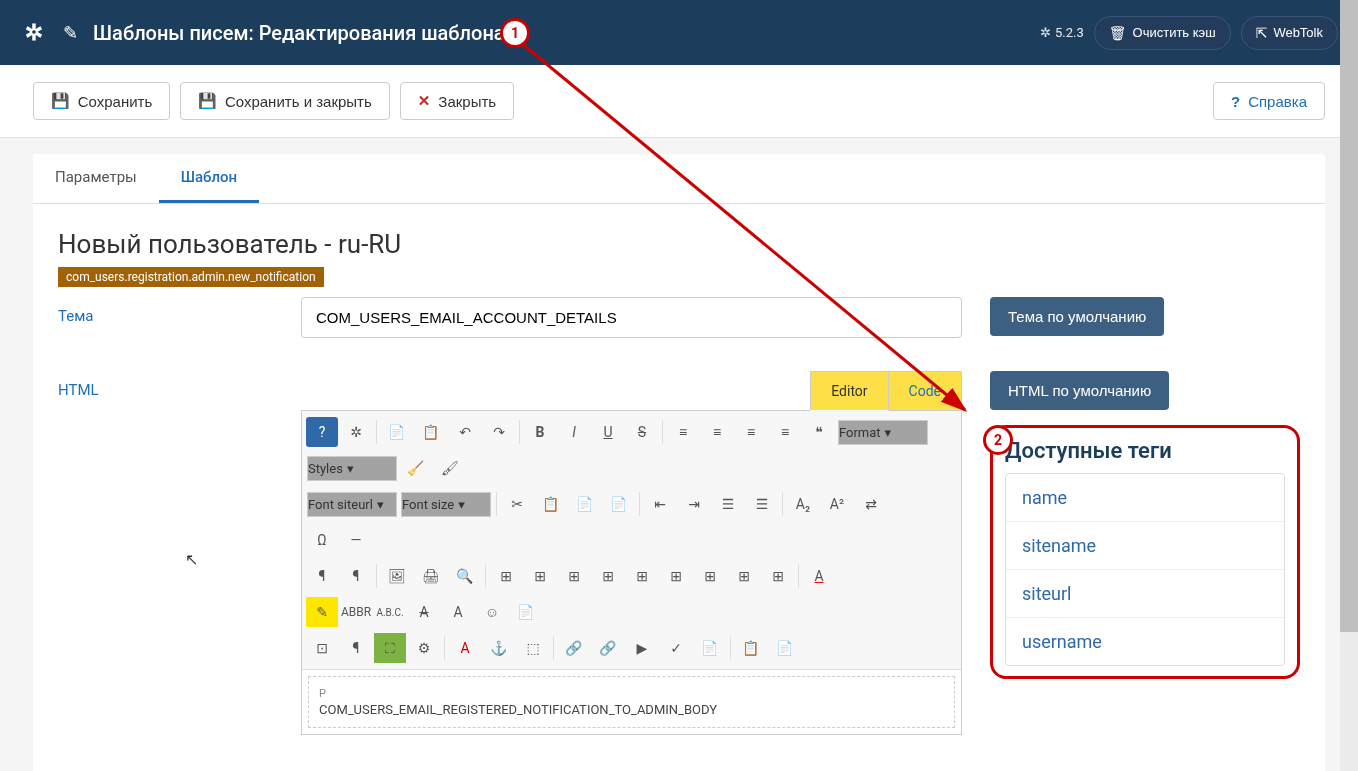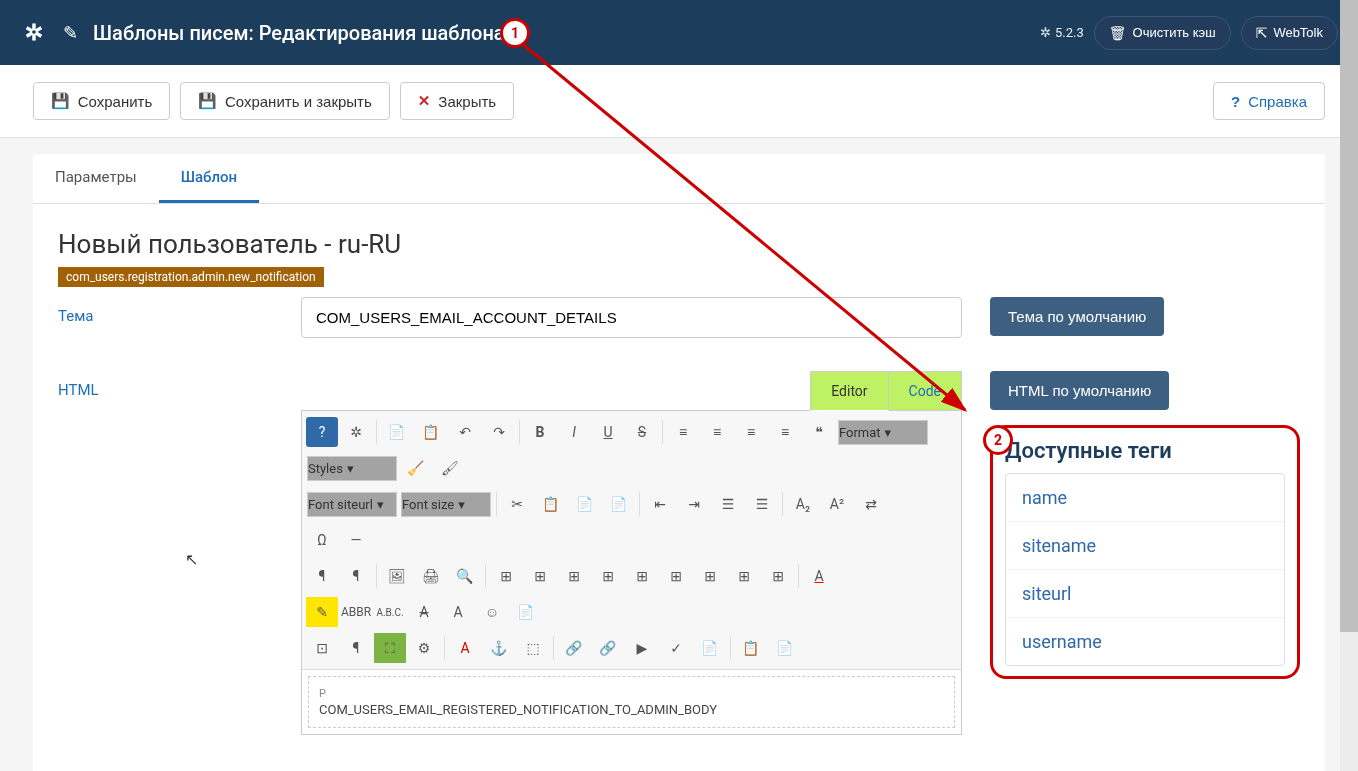--- a/index.html
+++ b/index.html
@@ -27,21 +27,21 @@
 .template-title{font-size:26px;font-weight:400;color:#333;margin-bottom:8px}
 .template-key{background:#a16207;color:#fff;padding:3px 8px;font-size:12px;display:inline-block;margin-bottom:10px}
 .template-desc{font-size:15px;color:#444;margin-bottom:25px}
 .form-row{display:flex;align-items:flex-start;gap:28px;margin-bottom:20px}
 .form-label{width:215px;padding-top:10px;font-size:15px;color:#1e6fb8}
 .form-field{flex:1;max-width:675px}
 .form-input{width:100%;padding:11px 14px;border:1px solid #ccc;border-radius:4px;font-size:15px}
 .right-col{width:310px}
 .default-btn{background:#3c5f82;color:#fff;padding:11px 18px;border:none;border-radius:4px;font-size:15px;cursor:pointer;display:inline-block;margin-bottom:15px}
 .editor-tabs{display:flex;justify-content:flex-end;margin-bottom:-1px}
-.editor-tab{padding:11px 20px;border:1px solid #ccc;background:#bef264;cursor:pointer;font-size:14px}
+.editor-tab{padding:11px 20px;border:1px solid #ccc;background:#fde047;cursor:pointer;font-size:14px}
 .editor-tab.active{border-bottom-color:#fff}
 .editor-tab.code{color:#1e6fb8;border-left:none}
 .tinymce{border:1px solid #ccc;background:#fff}
 .tiny-toolbar{border-bottom:1px solid #ddd;padding:3px;background:#f7f7f7}
 .tiny-row{display:flex;flex-wrap:wrap;align-items:center;padding:2px 0}
 .tiny-btn{width:32px;height:30px;display:flex;align-items:center;justify-content:center;border:1px solid transparent;cursor:pointer;color:#555;font-size:14px;margin:1px}
 .tiny-select{border:1px solid #ccc;background:#a3a3a3;padding:4px 0;margin:2px;font-size:13px;cursor:pointer;display:flex;align-items:center;gap:4px}
 .tiny-select.wide{min-width:90px}
 .tiny-sep{width:1px;height:24px;background:#ddd;margin:0 3px}
 .tiny-content{padding:10px;border:1px dashed #ccc;margin:6px;min-height:35px}

